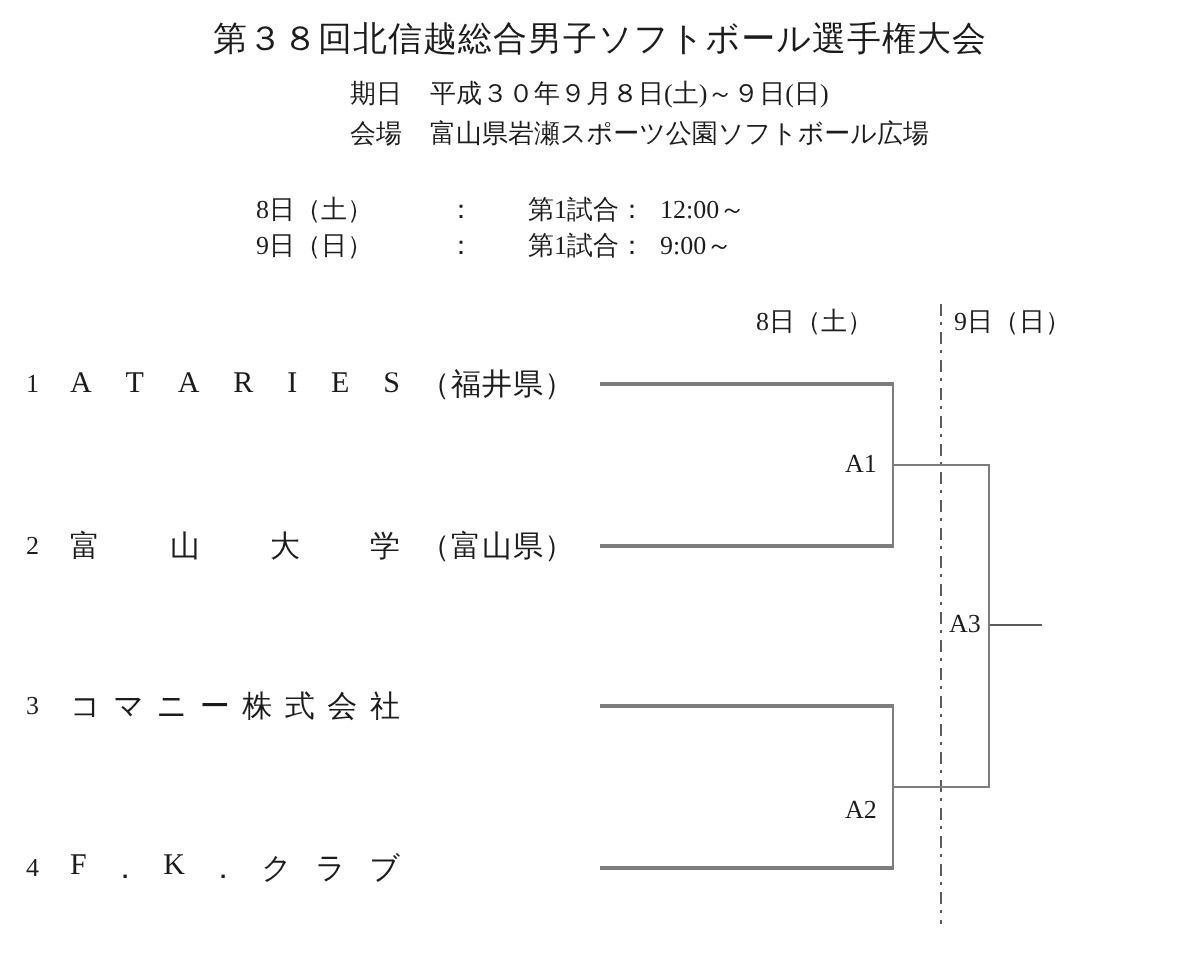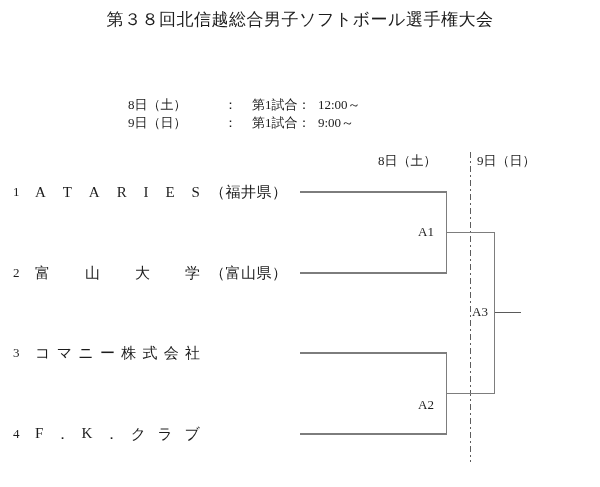--- a/index.html
+++ b/index.html
@@ -11,21 +11,21 @@
     position:absolute;top:8px;left:0;width:600px;text-align:center;
     font-size:17px;letter-spacing:0.5px;white-space:nowrap;
   }
   .info-row{position:absolute;left:175px;display:flex;font-size:13px;line-height:16px;white-space:nowrap;}
   .info-row .lbl{width:30px;margin-right:10px;}
   .info-date{top:39px;}
   .info-venue{top:59px;}
   .sched-row{position:absolute;left:128px;display:flex;font-size:13px;line-height:17px;white-space:nowrap;}
   .sched-row .day{width:96px;}
   .sched-row .sep{width:28px;}
-  .sched-row .glabel{width:66px;}
+  .sched-row .glabel{width:66px;margin-left:12px;}
   .sched-1{top:96px;}
   .sched-2{top:114px;}
   .col-head{position:absolute;top:152px;font-size:13px;white-space:nowrap;}
   .col-head.day1{left:378px;}
   .col-head.day2{left:477px;}
   .dashdot{
     position:absolute;left:470px;top:152px;width:1px;height:310px;
     background:repeating-linear-gradient(to bottom,#5c5c5c 0 6px,transparent 6px 9px,#5c5c5c 9px 10.5px,transparent 10.5px 14px);
   }
   .team-row{position:absolute;left:13px;height:20px;display:flex;align-items:center;white-space:nowrap;}
@@ -39,32 +39,40 @@
   .l-t1{left:300px;top:191px;width:147px;}
   .l-t2{left:300px;top:272px;width:147px;}
   .l-t3{left:300px;top:352px;width:147px;}
   .l-t4{left:300px;top:433px;width:147px;}
   .v-12{left:445.5px;top:191px;height:82px;}
   .v-34{left:445.5px;top:352px;height:82px;}
   .f-a1{left:447px;top:231.5px;width:48px;}
   .f-a2{left:447px;top:392.5px;width:48px;}
   .v-final{left:493.5px;top:231.5px;height:162px;}
   .f-a3{left:495px;top:312px;width:26px;background:#5a5a5a;height:1.4px;}
-  .match-label{position:absolute;font-size:13px;line-height:16px;white-space:nowrap;text-align:left;}
+  .match-label{position:absolute;font-size:13px;line-height:16px;white-space:nowrap;text-align:center;}
   .lab-a1{left:418px;top:224px;width:25px;}
   .lab-a2{left:418px;top:385px;width:25px;margin-top:12px;}
   .lab-a3{left:472px;top:304px;width:21px;}
 </style>
 </head>
 <body>
 
 <div class="page">
 
   <div class="page-title">第３８回北信越総合男子ソフトボール選手権大会</div>
 
+  <div class="info-row info-date">
+    <span class="lbl">期日</span>
+    <span class="val">平成３０年９月８日(土)～９日(日)</span>
+  </div>
+  <div class="info-row info-venue">
+    <span class="lbl">会場</span>
+    <span class="val">富山県岩瀬スポーツ公園ソフトボール広場</span>
+  </div>
 
   <div class="sched-row sched-1">
     <span class="day">8日（土）</span>
     <span class="sep">：</span>
     <span class="glabel">第1試合：</span>
     <span class="time">12:00～</span>
   </div>
   <div class="sched-row sched-2">
     <span class="day">9日（日）</span>
     <span class="sep">：</span>

